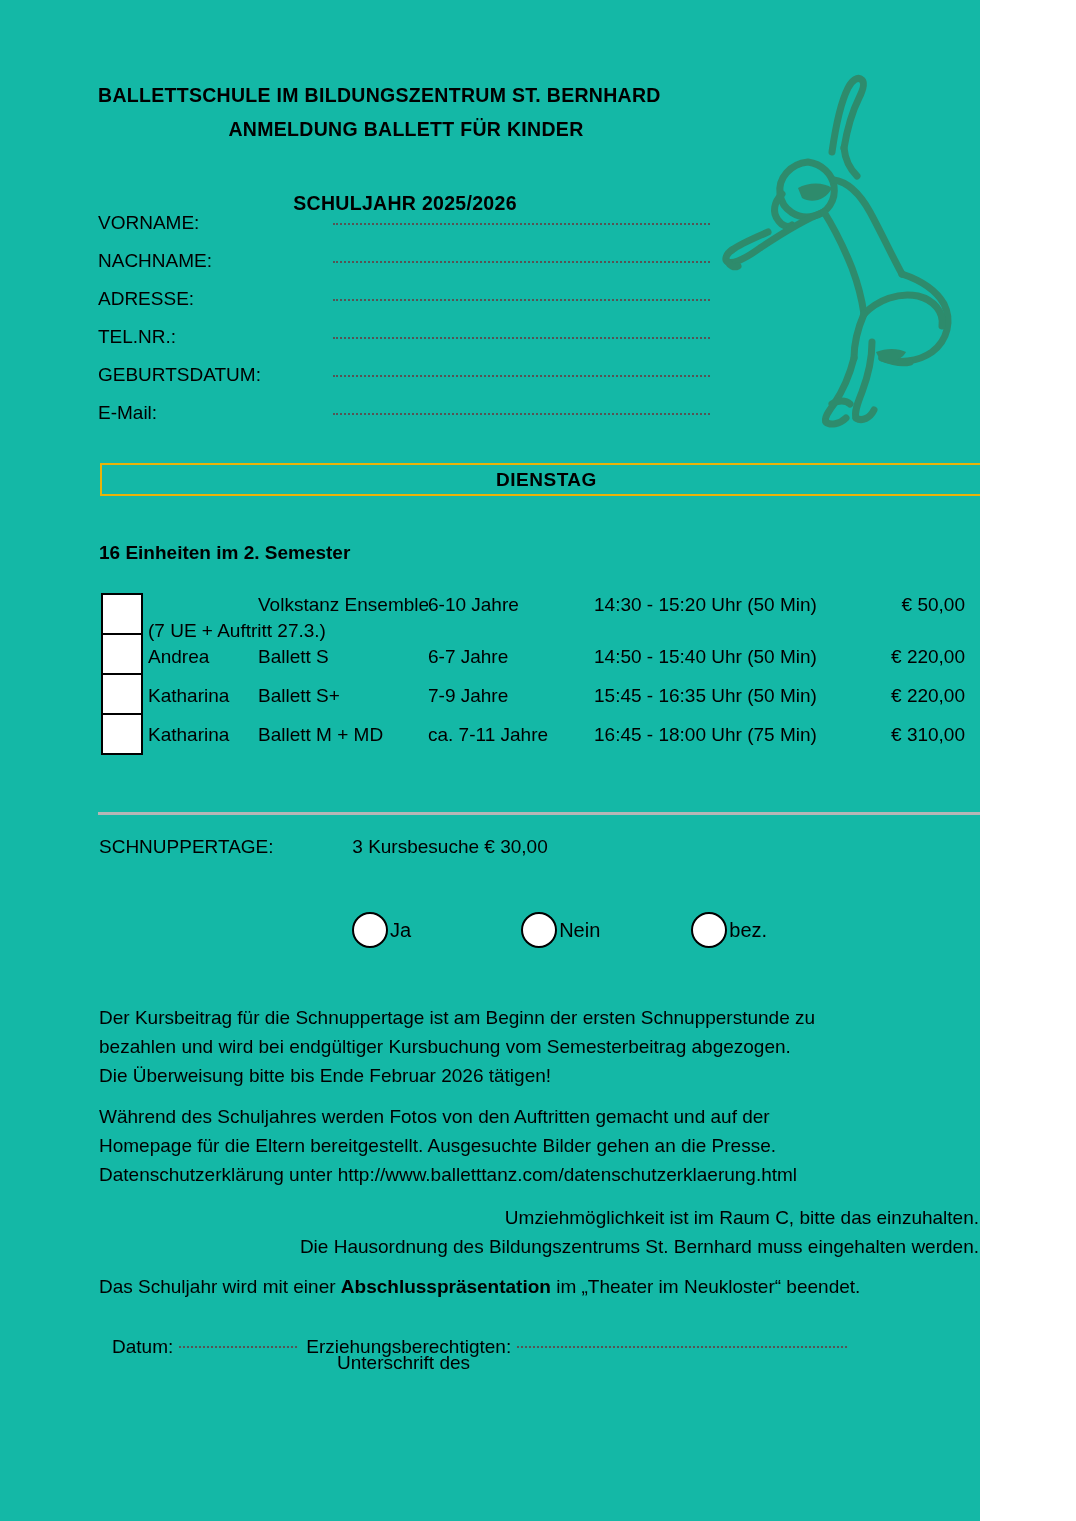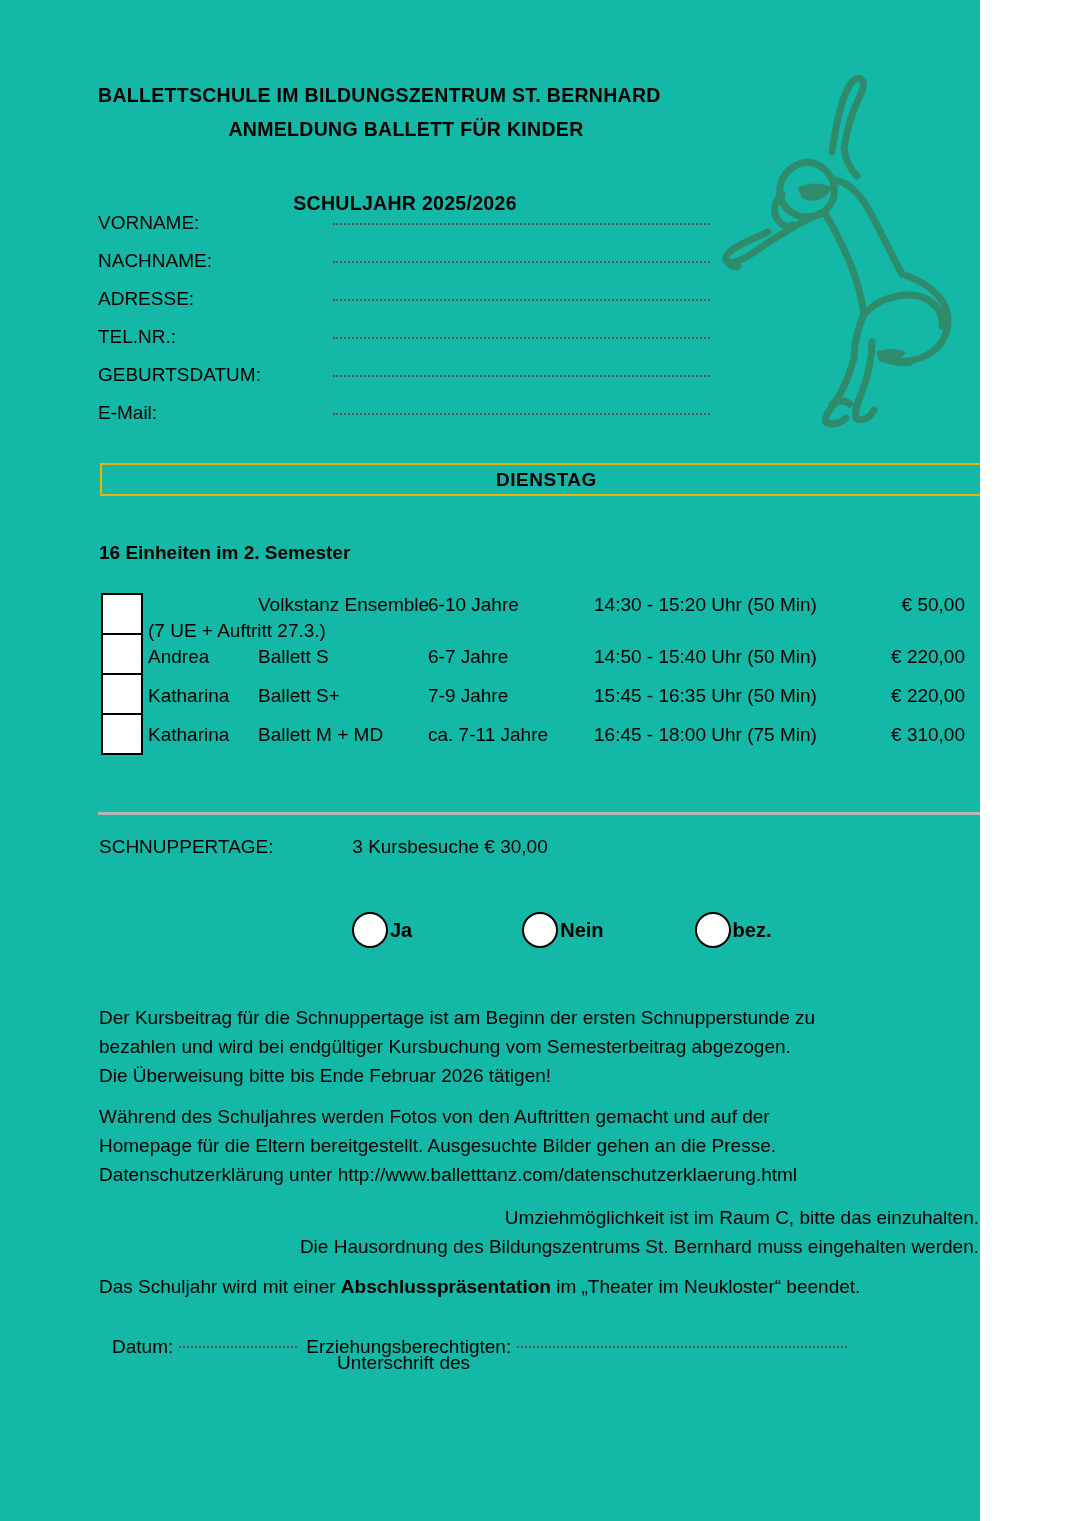--- a/index.html
+++ b/index.html
@@ -179,21 +179,21 @@
   }
   .choice-circle {
     width: 36px;
     height: 36px;
     border: 2.5px solid #000000;
     border-radius: 50%;
     box-sizing: border-box;
     background: #ffffff;
   }
   .choice-label {
-    font-weight: bold;
+    font-weight: normal;
     font-size: 20px;
     margin-left: 2px;
   }
   .gap-1 { width: 110px; }
   .gap-2 { width: 91px; }
 
   
   .para {
     position: absolute;
     left: 99px;

